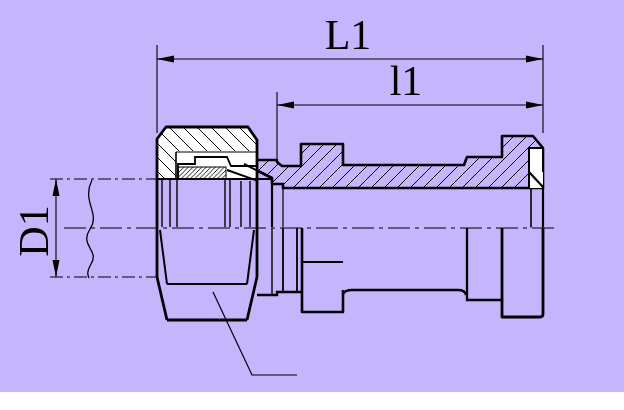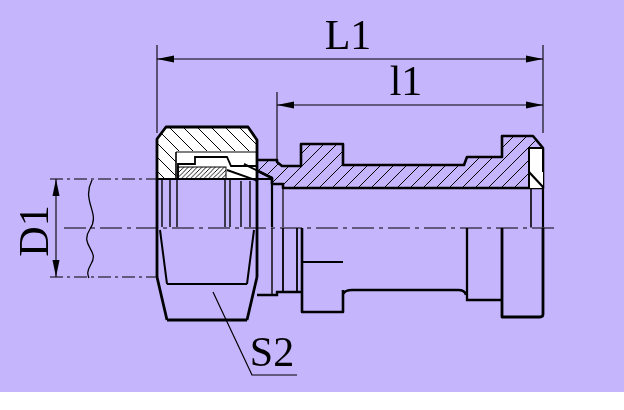--- a/index.html
+++ b/index.html
@@ -109,14 +109,13 @@
     <path d="M56,179 L56,277"></path>
     <path d="M56,179 L52.5,196 L59.5,196 Z" fill="#000" stroke="none"></path>
     <path d="M56,277 L52.5,260 L59.5,260 Z" fill="#000" stroke="none"></path>
   </g>
   <path d="M213,292 L252,375 L297,375" fill="none" stroke="#000" stroke-width="1.2"></path>
 </svg>
 
 <div class="dim-label" style="left:318px;top:14px;width:60px;">L1</div>
 <div class="dim-label" style="left:382px;top:60px;width:48px;">l1</div>
 <div class="dim-label rot" style="left:1px;top:208px;width:70px;height:46px;">D1</div>
-<div class="dim-label" style="left:244px;top:331px;width:56px;">S2</div>
 </div>
 
 </body></html>

